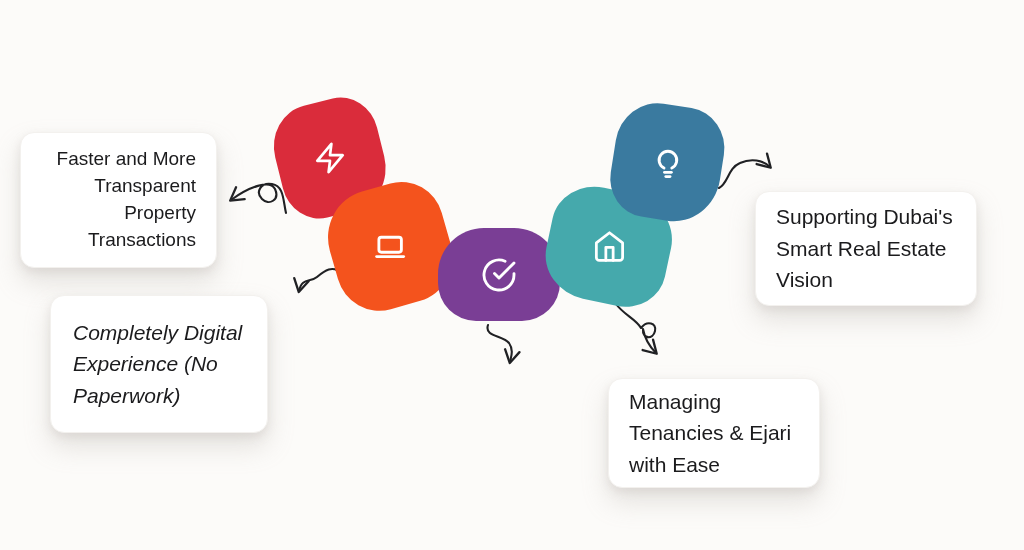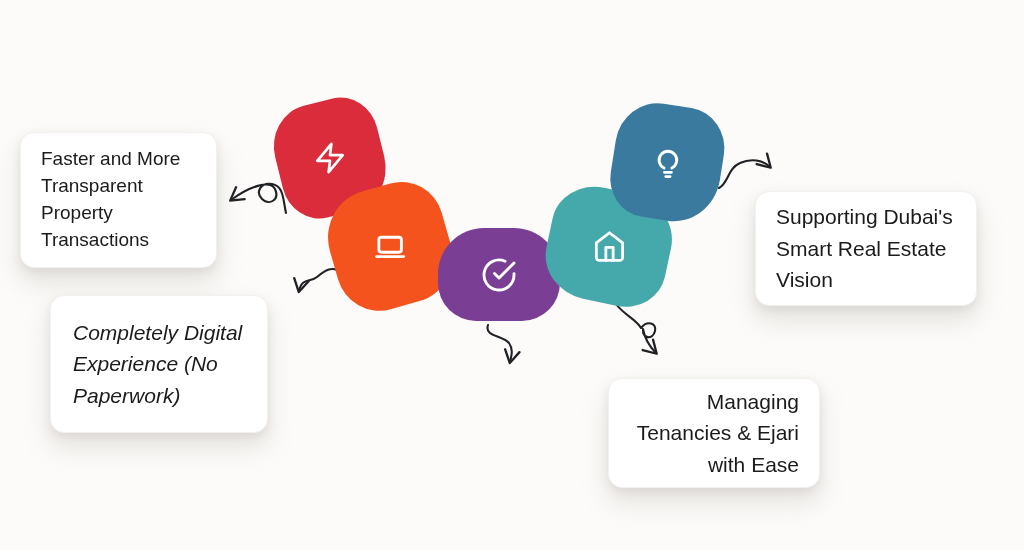--- a/index.html
+++ b/index.html
@@ -63,27 +63,27 @@
     color: var(--text-color, #1B1B1D);
     border-radius: 14px;
     border: 1px solid #F3F1EE;
     box-shadow: 0 14px 26px rgba(176, 170, 162, 0.30),
                 0 4px 10px rgba(176, 170, 162, 0.22);
     display: flex;
     align-items: center;
   }
   .card p { width: 100%; }
   .card-1 { left: 20px;  top: 132px; width: 197px; height: 136px;
-            padding: 14px 20px; font-size: 19px; line-height: 1.42; }
+            padding: 14px 20px; font-size: 19px; line-height: 1.42; text-align: right; }
   .card-2 { left: 50px;  top: 295px; width: 218px; height: 138px;
             padding: 16px 22px; font-size: 21px; line-height: 1.5; font-style: italic; }
   .card-3 { left: 322px; top: 382px; width: 225px; height: 81px;
             padding: 12px 22px; font-size: 21px; line-height: 1.5; }
   .card-4 { left: 608px; top: 378px; width: 212px; height: 110px;
-            padding: 14px 20px; font-size: 21px; line-height: 1.5; text-align: right; }
+            padding: 14px 20px; font-size: 21px; line-height: 1.5; }
   .card-5 { left: 755px; top: 191px; width: 222px; height: 115px;
             padding: 14px 20px; font-size: 21px; line-height: 1.5; }
 </style>
 </head>
 <body style="background: rgb(252, 251, 249); --arrow-color: #202124; --card-bg: #FFFFFF; --text-color: #1B1B1D;">
 
 <div class="canvas">
 
   <svg class="arrows" width="1024" height="550" viewBox="0 0 1024 550" xmlns="http://www.w3.org/2000/svg">
     <defs>

